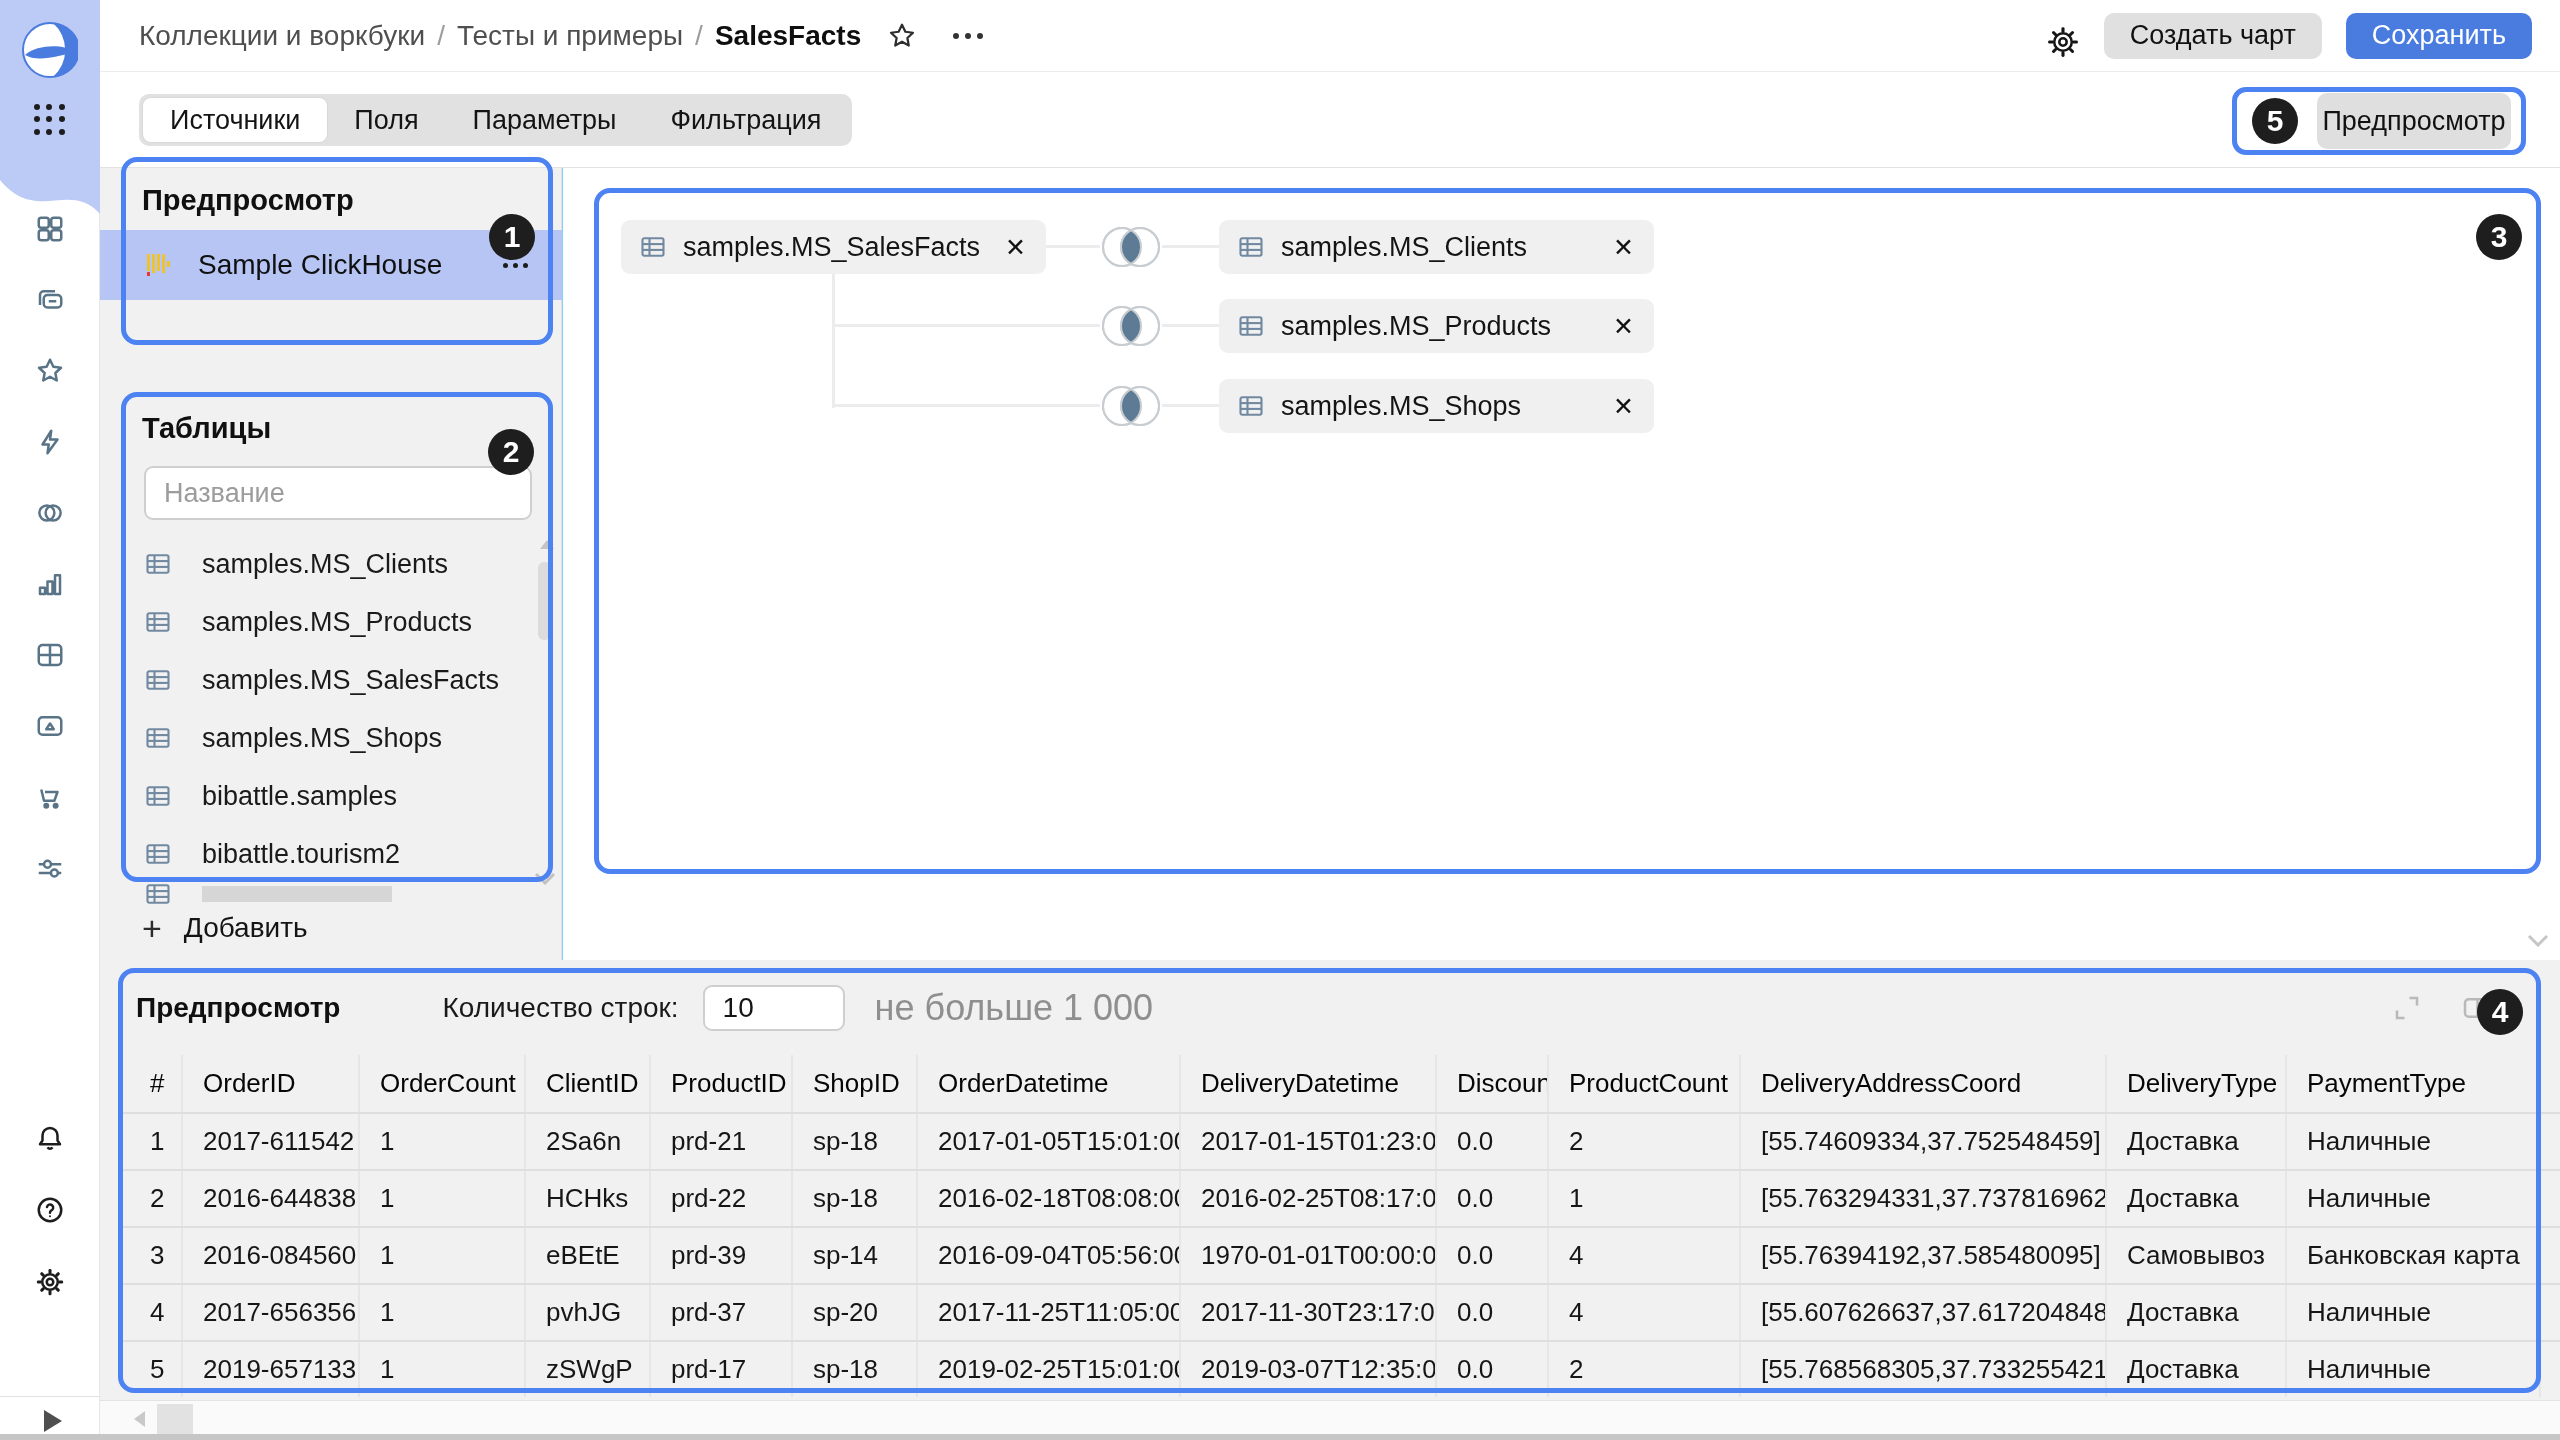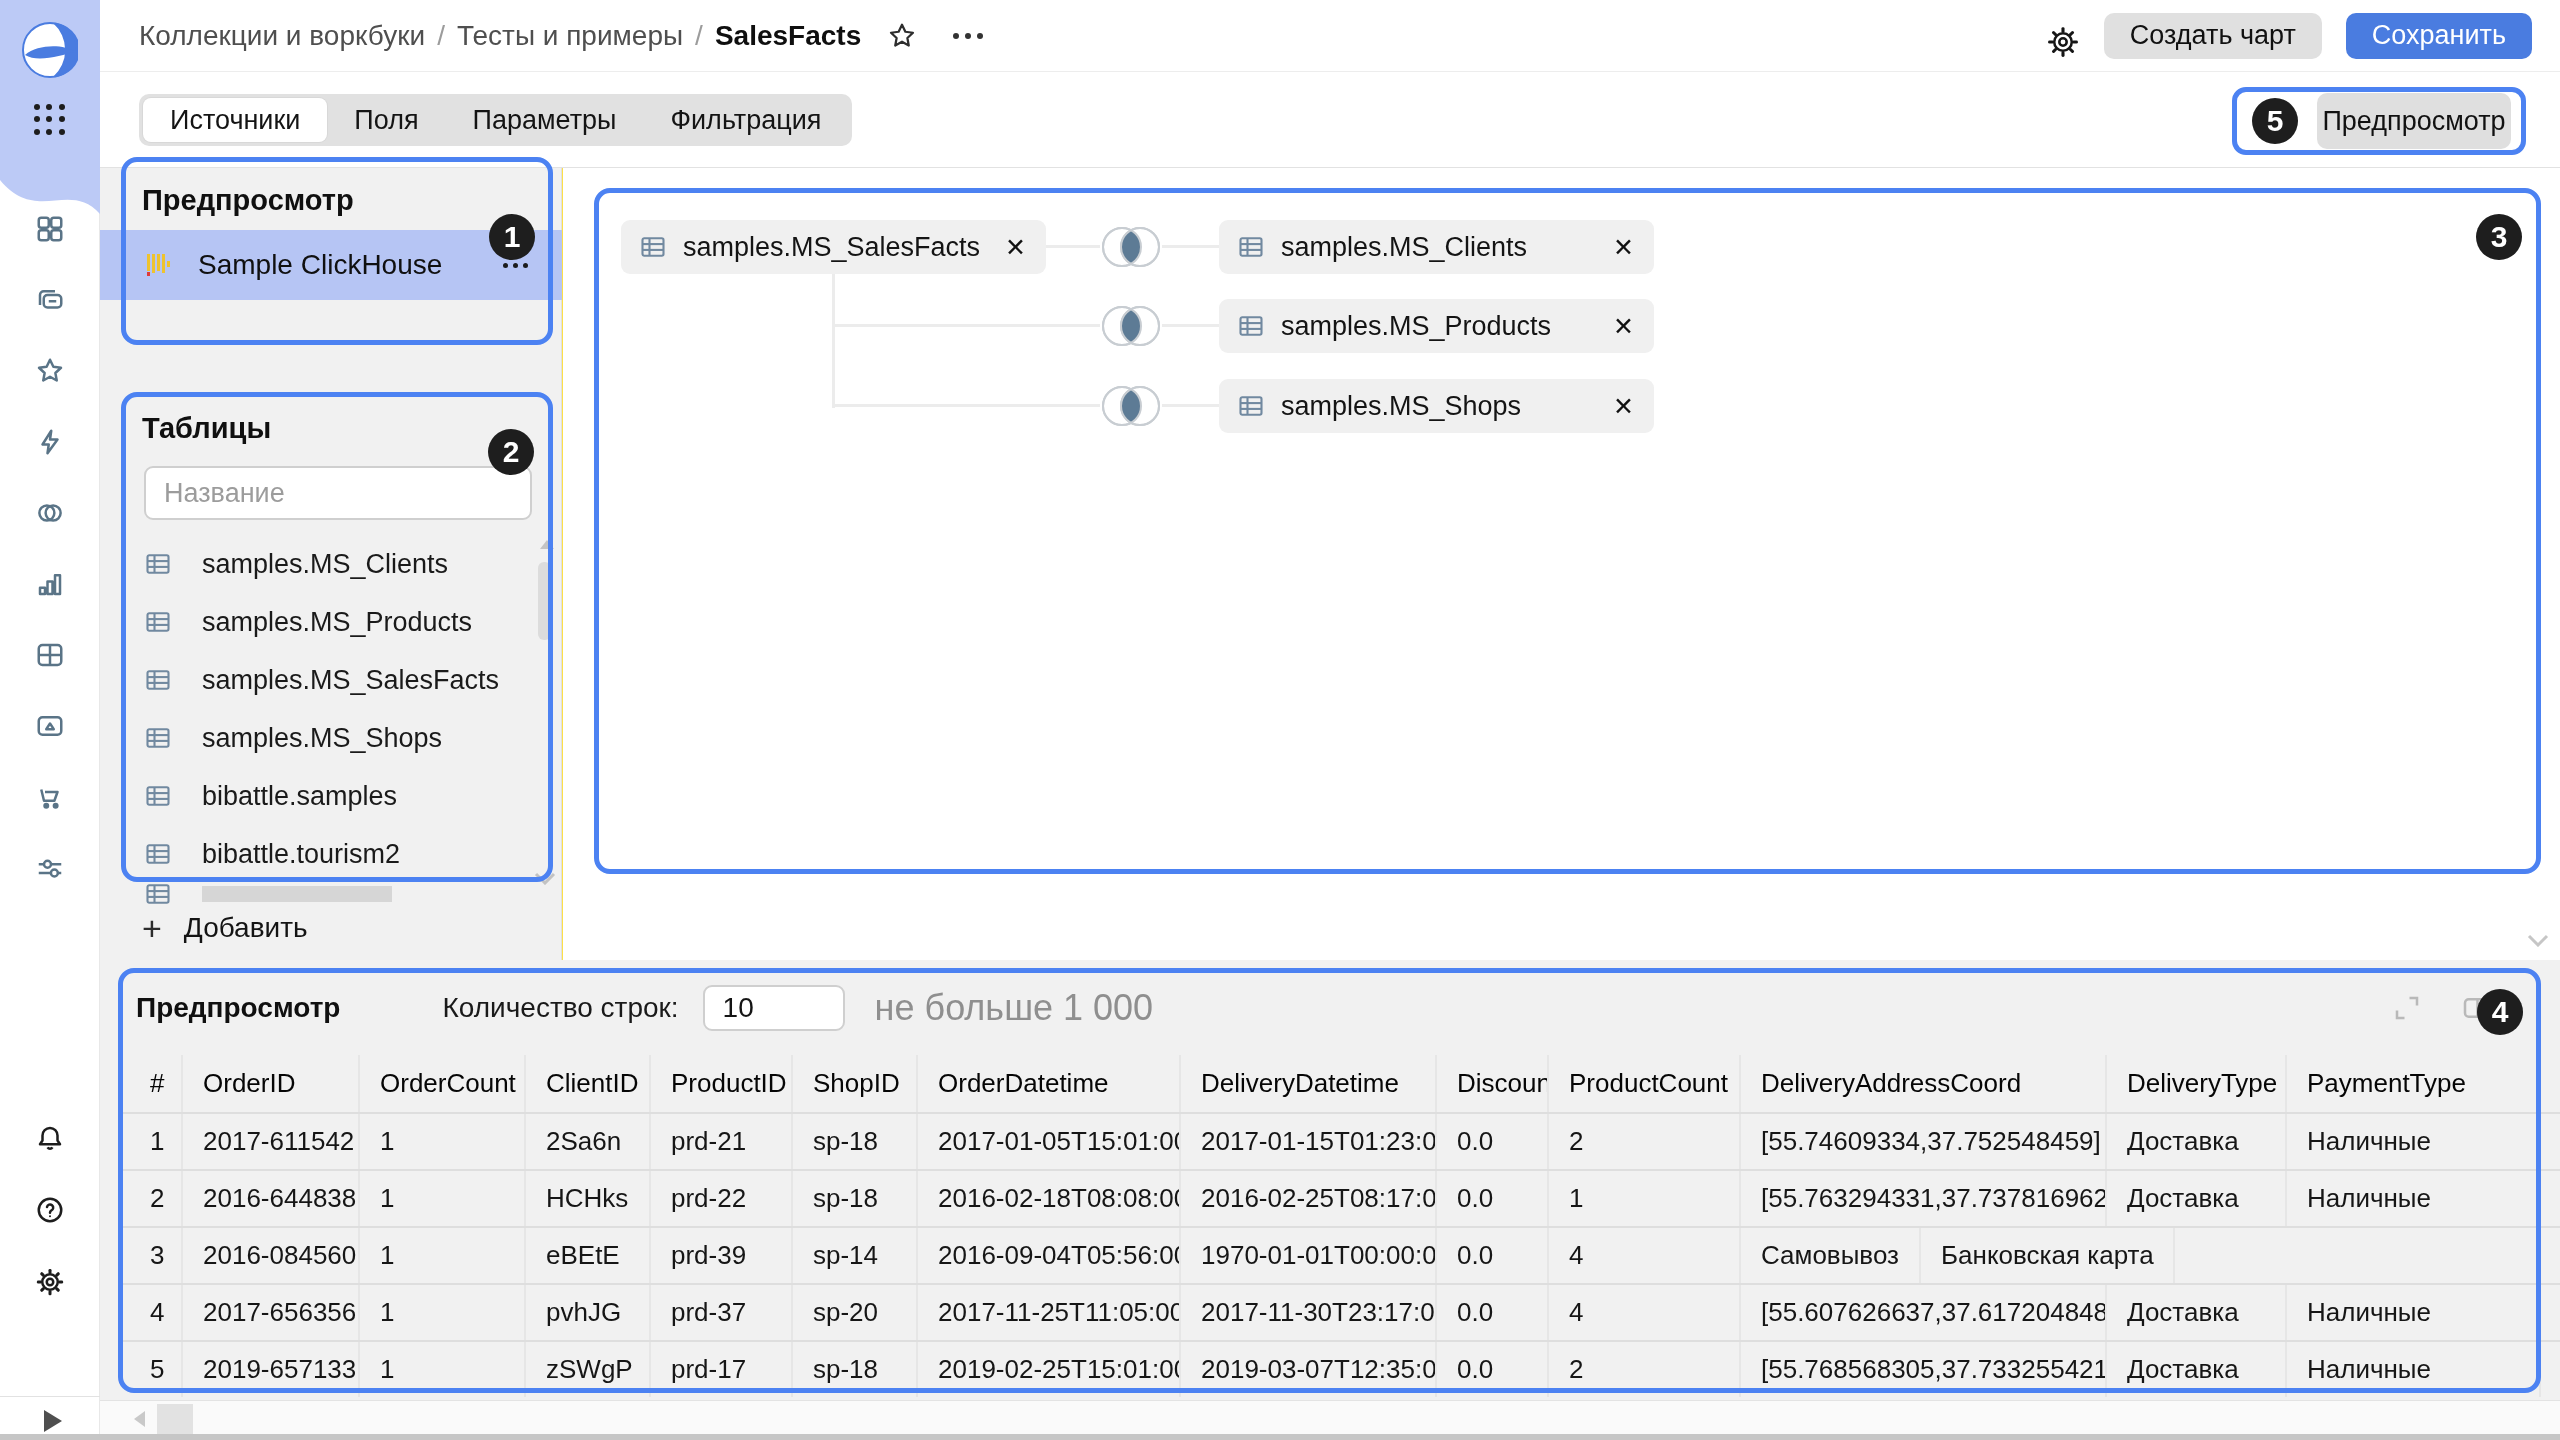--- a/index.html
+++ b/index.html
@@ -1,17 +1,17 @@
 <!DOCTYPE html>
 <html><head>
 <meta charset="utf-8">
 <style>
   * { margin:0; padding:0; box-sizing:border-box; }
   body { background:#888; font-family:"Liberation Sans","DejaVu Sans",sans-serif; }
-  .root { position:relative; width:2560px; height:1440px; background:#fde047; overflow:hidden;
+  .root { position:relative; width:2560px; height:1440px; background:#7dd3fc; overflow:hidden;
           outline:2px solid #adadad; }
 
   
   .sidebar { position:absolute; left:0; top:0; width:100px; height:1440px; background:#fff;
              border-right:1px solid #e8e8e8; z-index:5; }
   .sidebar-blue { position:absolute; left:0; top:0; width:100px; height:168px; background:#bccaf6; }
   .sidebar-curve { position:absolute; left:0; top:168px; width:100px; height:56px; display:block; }
   .logo { position:absolute; left:22px; top:22px; width:56px; height:56px; }
   .apps-grid { position:absolute; left:32px; top:102px; width:36px; height:36px;
                display:grid; grid-template-columns:repeat(3,1fr); gap:5px; padding:2px; }
@@ -536,20 +536,21 @@
           <div class="pcell" style="width: 61px;">3</div>
           <div class="pcell" style="width: 177px;">2016-084560</div>
           <div class="pcell" style="width: 166px;">1</div>
           <div class="pcell" style="width: 125px;">eBEtE</div>
           <div class="pcell" style="width: 142px;">prd-39</div>
           <div class="pcell" style="width: 125px;">sp-14</div>
           <div class="pcell" style="width: 263px;">2016-09-04T05:56:00</div>
           <div class="pcell" style="width: 256px;">1970-01-01T00:00:00</div>
           <div class="pcell" style="width: 112px;">0.0</div>
           <div class="pcell" style="width: 192px;">4</div>
+          <div class="pcell" style="width: 366px;">[55.76394192,37.585480095]</div>
           <div class="pcell" style="width: 180px;">Самовывоз</div>
           <div class="pcell" style="width: 254px;">Банковская карта</div>
           <div class="pcell" style="width: 22px;"></div>
         </div>
         <div class="prow">
           <div class="pcell" style="width: 61px;">4</div>
           <div class="pcell" style="width: 177px;">2017-656356</div>
           <div class="pcell" style="width: 166px;">1</div>
           <div class="pcell" style="width: 125px;">pvhJG</div>
           <div class="pcell" style="width: 142px;">prd-37</div>

